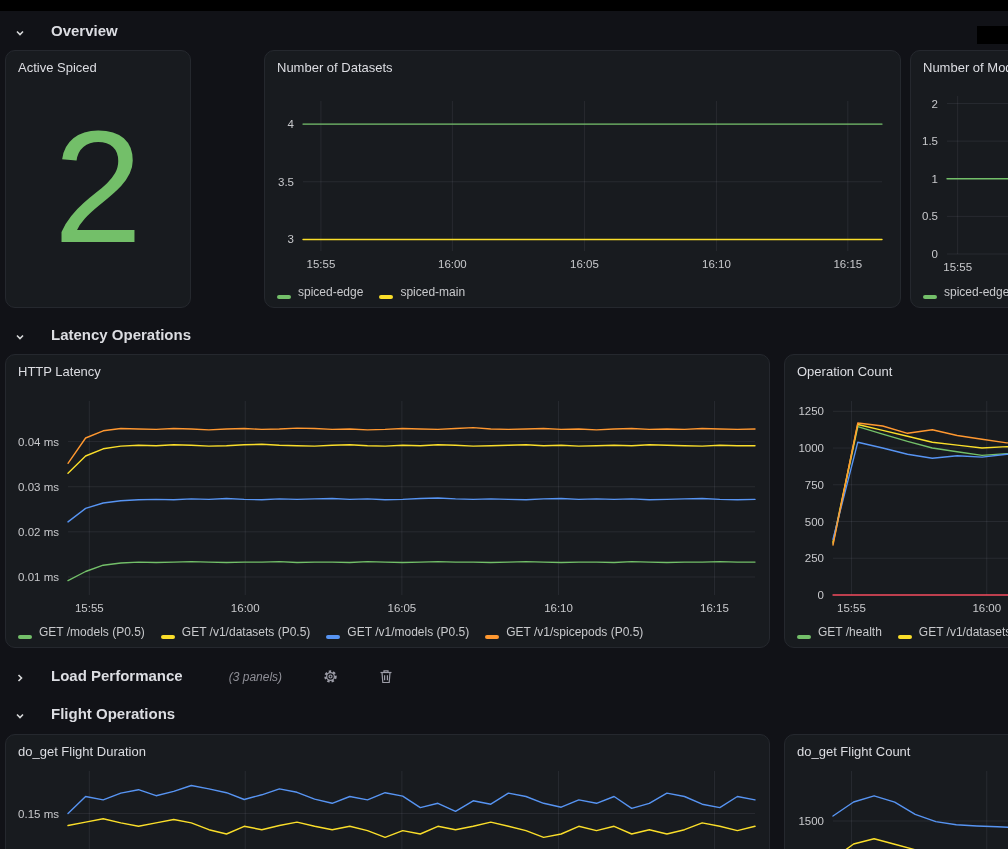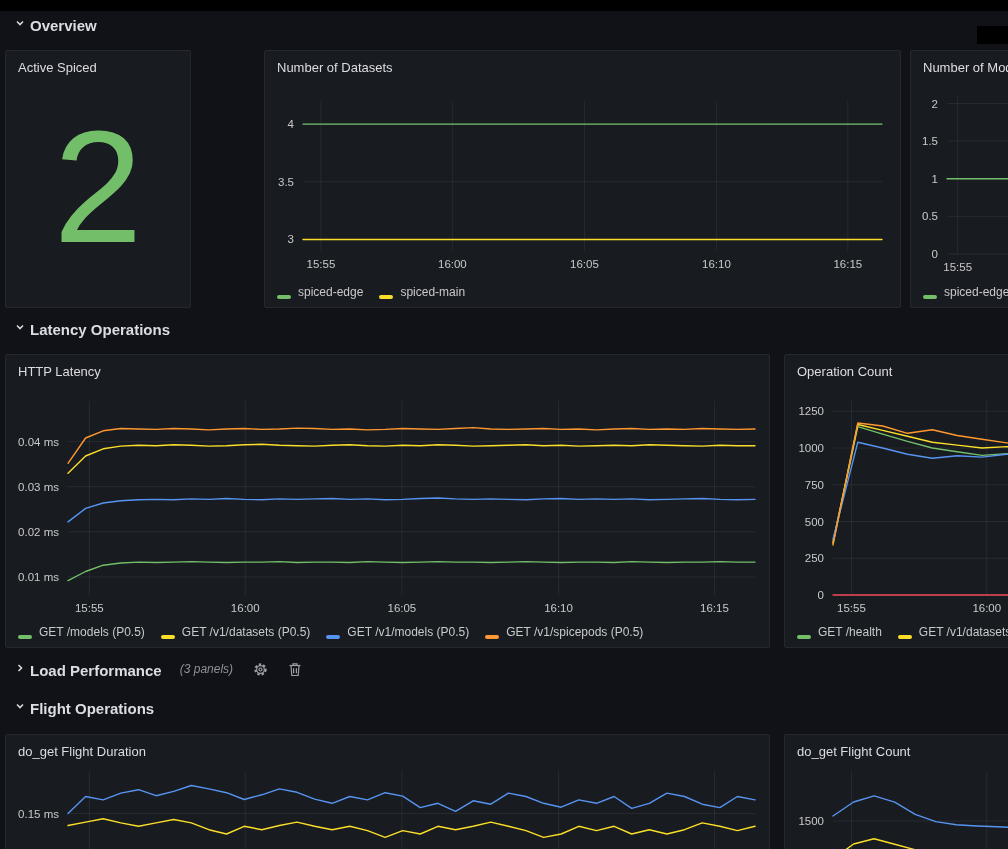--- a/index.html
+++ b/index.html
@@ -2,26 +2,26 @@
 <html><head>
 <meta charset="utf-8">
 <style>
   *{box-sizing:border-box;margin:0;padding:0}
   html,body{background:#0b0c0e}
   .screen{position:relative;width:1008px;height:849px;overflow:hidden;background:#111217;
           font-family:"Liberation Sans","DejaVu Sans",sans-serif;color:#d8d9da}
   .topbar{position:absolute;left:0;top:0;width:100%;height:11px;background:#000}
   .corner-block{position:absolute;left:977px;top:26px;width:31px;height:18px;background:#000}
 
-  .section-header{position:absolute;display:flex;align-items:flex-start;gap:4px;height:22px;cursor:pointer}
+  .section-header{position:absolute;display:flex;align-items:flex-end;gap:25px;height:22px;cursor:pointer}
   .section-title{font-size:15px;font-weight:700;color:#dcdde2}
-  .section-note{font-size:12px;font-style:italic;color:#8e8e96;margin-left:14px}
+  .section-note{font-size:12px;font-style:italic;color:#8e8e96;margin-left:21px}
   .row-icon{margin-left:16px;display:flex;align-items:center}
 
-  .panel{position:absolute;background:#181b1f;border:1px solid #25282e;border-radius:2px;overflow:hidden}
+  .panel{position:absolute;background:#181b1f;border:1px solid #25282e;border-radius:10px;overflow:hidden}
   .panel-title{position:absolute;left:12px;top:9px;font-size:13px;font-weight:500;color:#dcdde2;z-index:2;cursor:pointer;white-space:nowrap}
   .chart{position:absolute;inset:0;z-index:1}
   .chart svg{font-family:"Liberation Sans","DejaVu Sans",sans-serif}
   .big-stat{position:absolute;inset:0;display:flex;align-items:center;justify-content:center;
             padding-top:16px;font-size:160px;line-height:1;font-weight:500;color:#73bf69}
   .legend{position:absolute;left:12px;bottom:8px;display:flex;gap:16px;align-items:center;white-space:nowrap;z-index:2}
   .legend-item{display:flex;align-items:flex-end;gap:7px;cursor:pointer}
   .legend-marker{width:14px;height:4px;border-radius:2px;display:inline-block}
   .legend-label{font-size:12px;color:#c8c9cc}
   .chev{stroke:#d8d9da;stroke-width:1.6;fill:none}

